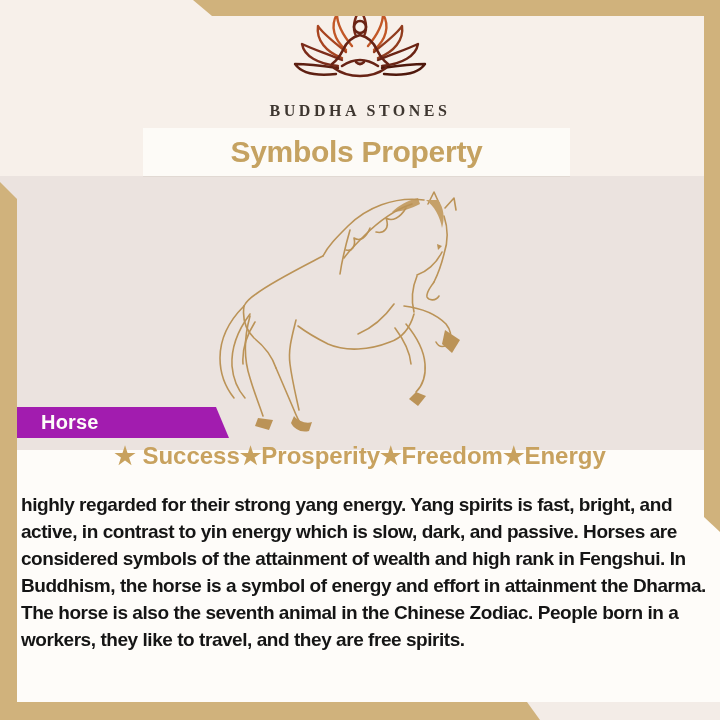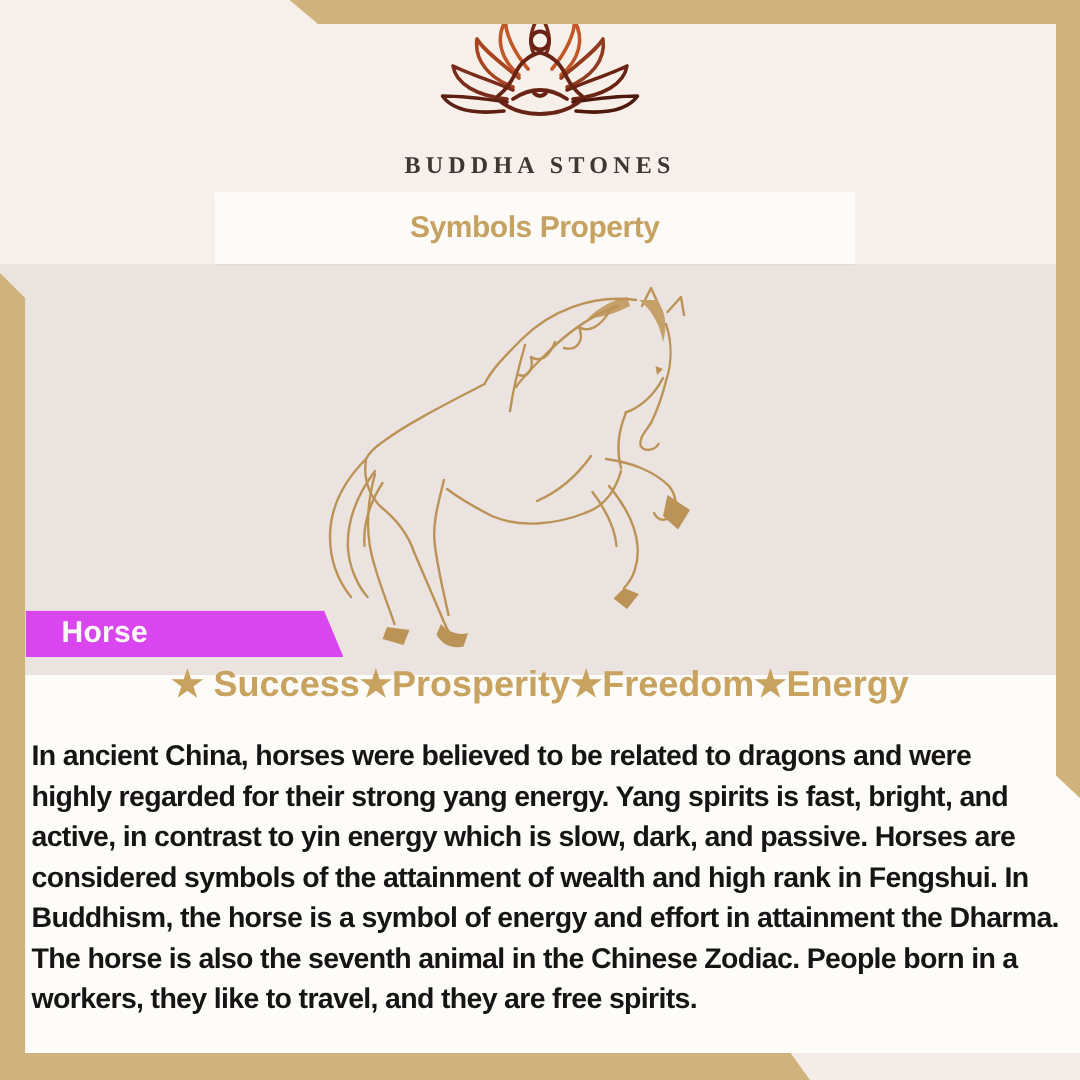--- a/index.html
+++ b/index.html
@@ -30,33 +30,33 @@
     letter-spacing:3.5px;color:#3e3630;
   }
 
   
   .title-banner{
     position:absolute;left:143px;top:128px;width:427px;height:48px;z-index:5;
     background:#fdfbf7;box-shadow:0 1px 0 rgba(120,100,80,0.08);
   }
   .title-banner .title-text{
     display:block;width:100%;line-height:48px;text-align:center;
-    font-size:20px;font-weight:bold;letter-spacing:-0.3px;color:#c5a261;
+    font-size:30px;font-weight:bold;letter-spacing:-0.3px;color:#c5a261;
   }
 
   
   .horse-art{position:absolute;left:198px;top:188px;width:285px;height:260px;z-index:5;}
   .horse-art path{stroke:#bb9357;stroke-width:1.6;fill:none;stroke-linecap:round;stroke-linejoin:round;}
   .horse-art path.fill{fill:#bb9357;stroke:none;}
   .horse-art path.softfill{fill:#c5a069;stroke:none;}
 
   
   .subject-banner{
     position:absolute;left:17px;top:407px;width:212px;height:31px;z-index:6;
-    background:#d946ef;clip-path:polygon(0 0,199px 0,100% 100%,0 100%);
+    background:#a21caf;clip-path:polygon(0 0,199px 0,100% 100%,0 100%);
   }
   .subject-banner .subject-label{
     display:block;padding-left:24px;line-height:31px;
     font-size:20px;font-weight:bold;color:#fdfcf9;letter-spacing:0.2px;
   }
 
   
   .tagline{
     position:absolute;left:0;top:442px;width:720px;text-align:center;z-index:5;
     font-size:24px;font-weight:bold;color:#c8a25f;letter-spacing:0;
@@ -158,21 +158,20 @@
     <path d="M196,116 C186,130 174,140 160,146"></path>
   </svg>
 
   <div class="subject-banner">
     <span class="subject-label">Horse</span>
   </div>
 
   <div class="tagline">★ Success★Prosperity★Freedom★Energy</div>
 
   <div class="description">
-    <div class="line">In ancient China, horses were believed to be related to dragons and were</div>
     <div class="line">highly regarded for their strong yang energy. Yang spirits is fast, bright, and</div>
     <div class="line">active, in contrast to yin energy which is slow, dark, and passive. Horses are</div>
     <div class="line">considered symbols of the attainment of wealth and high rank in Fengshui. In</div>
     <div class="line">Buddhism, the horse is a symbol of energy and effort in attainment the Dharma.</div>
     <div class="line">The horse is also the seventh animal in the Chinese Zodiac. People born in a</div>
     <div class="line">workers, they like to travel, and they are free spirits.</div>
   </div>
 
 </div>
 

